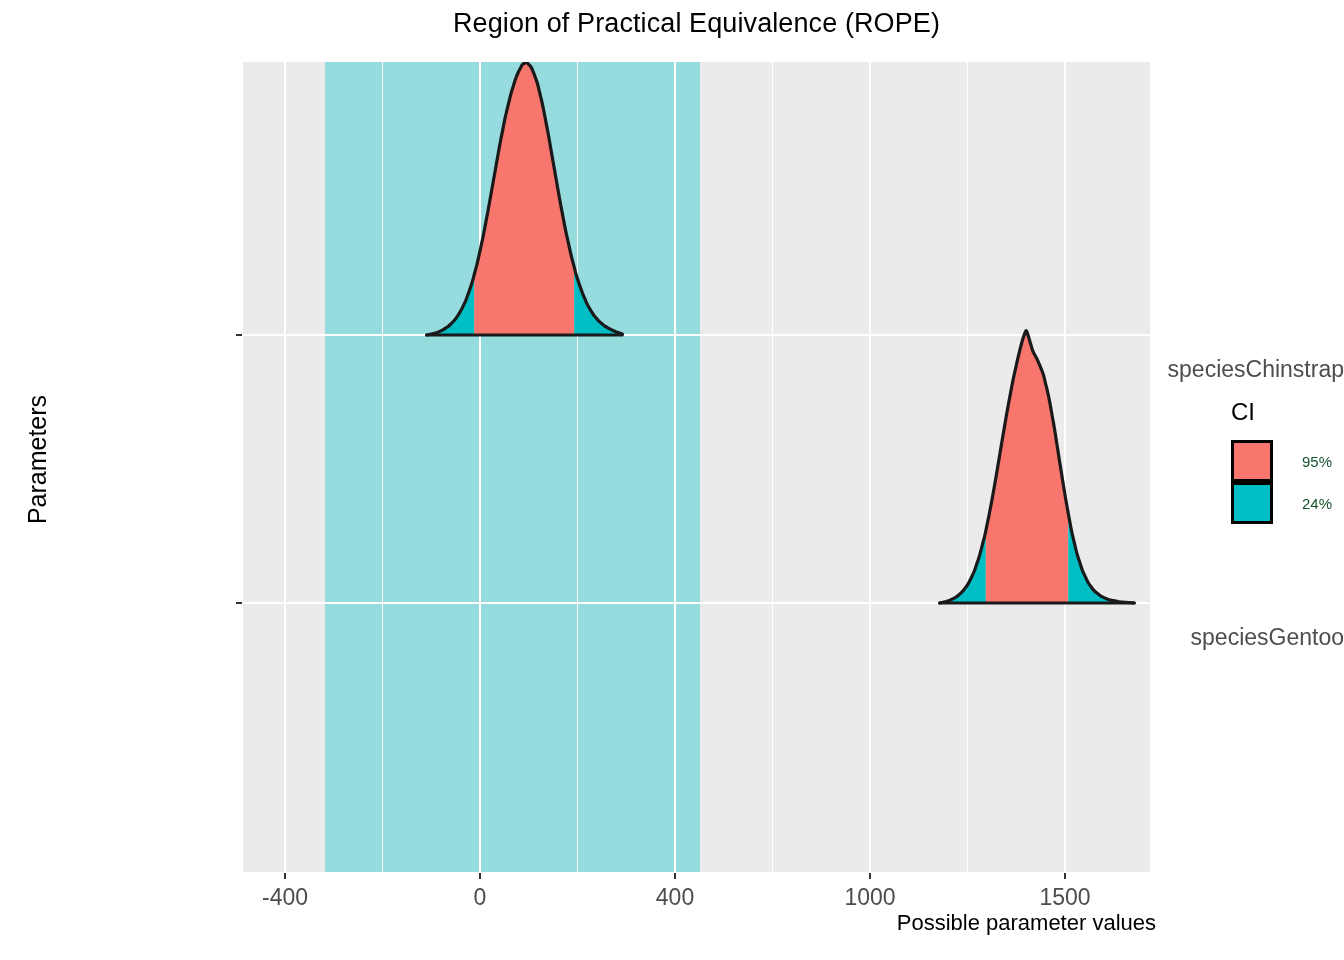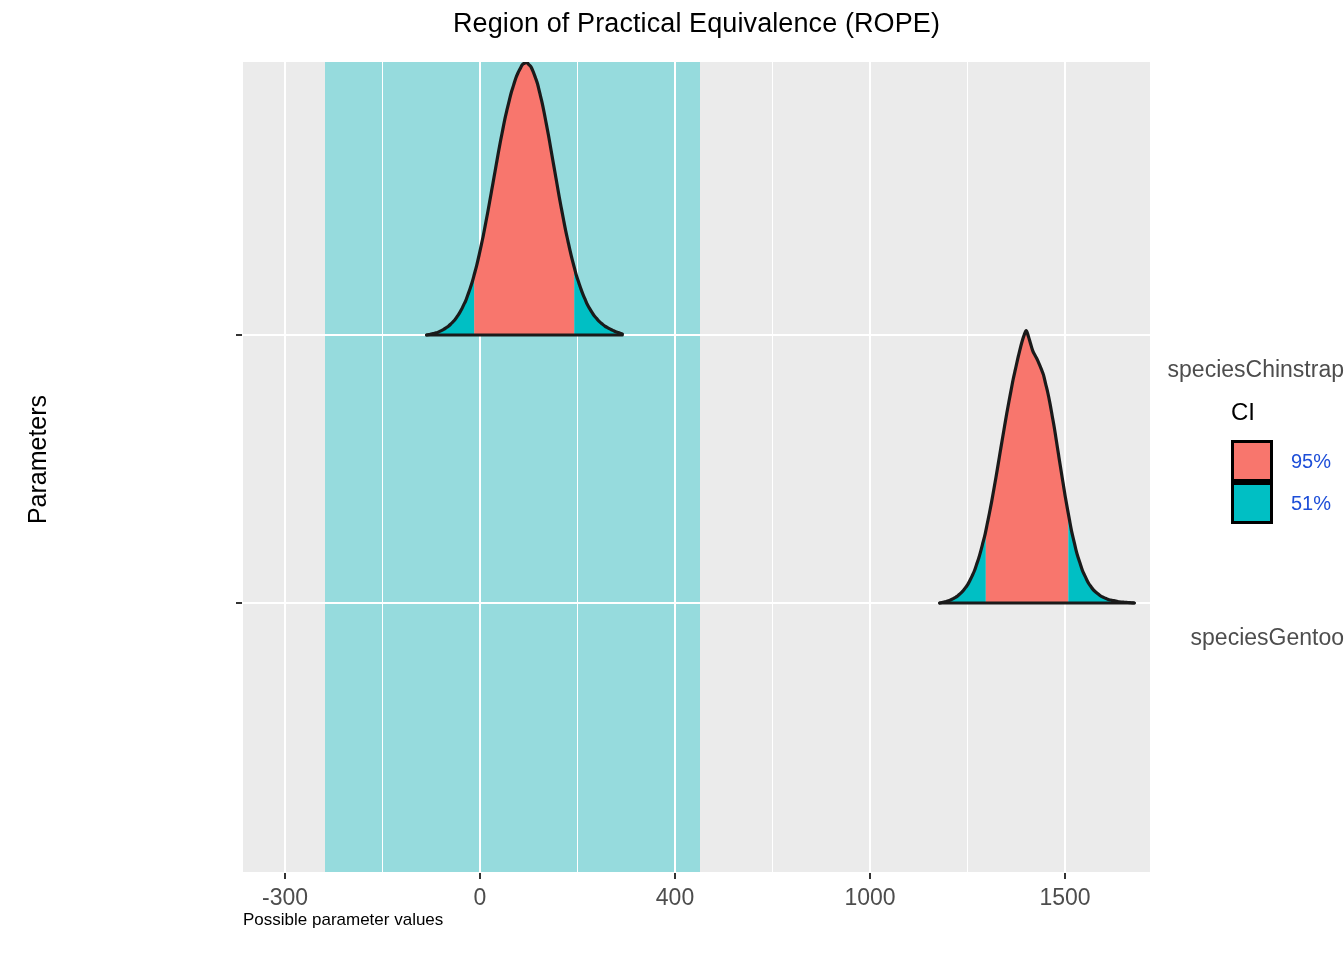--- a/index.html
+++ b/index.html
@@ -101,25 +101,25 @@
     font-size: 23px;
     color: #4D4D4D;
     text-align: right;
     transform: translateY(-50%);
     white-space: nowrap;
     right: 0;
     margin-top: 34px;
   }
   #x-axis-title {
     position: absolute;
-    left: 243px;
+    left: 249px;
     top: 910px;
     width: 907px;
-    text-align: left;
-    font-size: 17px;
+    text-align: right;
+    font-size: 22px;
     color: #000000;
     white-space: nowrap;
   }
   #y-axis-title {
     position: absolute;
     left: -73px;
     top: 445px;
     width: 220px;
     text-align: center;
     font-size: 25px;
@@ -144,23 +144,23 @@
     display: flex;
     align-items: center;
   }
   .legend-swatch {
     width: 42px;
     height: 42px;
     border: 3px solid #000000;
     box-sizing: border-box;
   }
   .legend-label {
-    font-size: 20px;
-    color: #1d4ed8;
-    margin-left: 18px;
+    font-size: 15px;
+    color: #14532d;
+    margin-left: 29px;
     white-space: nowrap;
   }
 </style>
 </head>
 <body>
 
 <div id="root">
 
   <div id="plot-title">Region of Practical Equivalence (ROPE)</div>
 
@@ -194,21 +194,21 @@
         <line x1="696.7409090909091" y1="541" x2="891.2586776859504" y2="541" stroke="#1A1A1A" stroke-width="3.2" stroke-linecap="round"></line>
       </svg>
   </div>
 
   <div class="tick-mark-x" style="left:284px;top:873px;"></div>
   <div class="tick-mark-x" style="left:479px;top:873px;"></div>
   <div class="tick-mark-x" style="left:674px;top:873px;"></div>
   <div class="tick-mark-x" style="left:869px;top:873px;"></div>
   <div class="tick-mark-x" style="left:1064px;top:873px;"></div>
 
-  <div class="tick-label-x" style="left:285px;top:884px;">-300</div>
+  <div class="tick-label-x" style="left:285px;top:884px;">-400</div>
   <div class="tick-label-x" style="left:480px;top:884px;">0</div>
   <div class="tick-label-x" style="left:675px;top:884px;">400</div>
   <div class="tick-label-x" style="left:870px;top:884px;">1000</div>
   <div class="tick-label-x" style="left:1065px;top:884px;">1500</div>
 
   <div id="x-axis-title">Possible parameter values</div>
 
   <div class="tick-mark-y" style="left:236px;top:334px;"></div>
   <div class="tick-mark-y" style="left:236px;top:602px;"></div>
 
@@ -218,17 +218,17 @@
   <div id="y-axis-title">Parameters</div>
 
   <div id="legend">
     <div id="legend-title">CI</div>
     <div class="legend-row">
       <div class="legend-swatch" style="background:#F8766D;"></div>
       <div class="legend-label">95%</div>
     </div>
     <div class="legend-row">
       <div class="legend-swatch" style="background:#00BFC4;"></div>
-      <div class="legend-label">51%</div>
+      <div class="legend-label">24%</div>
     </div>
   </div>
 
 </div>
 
 </body></html>

